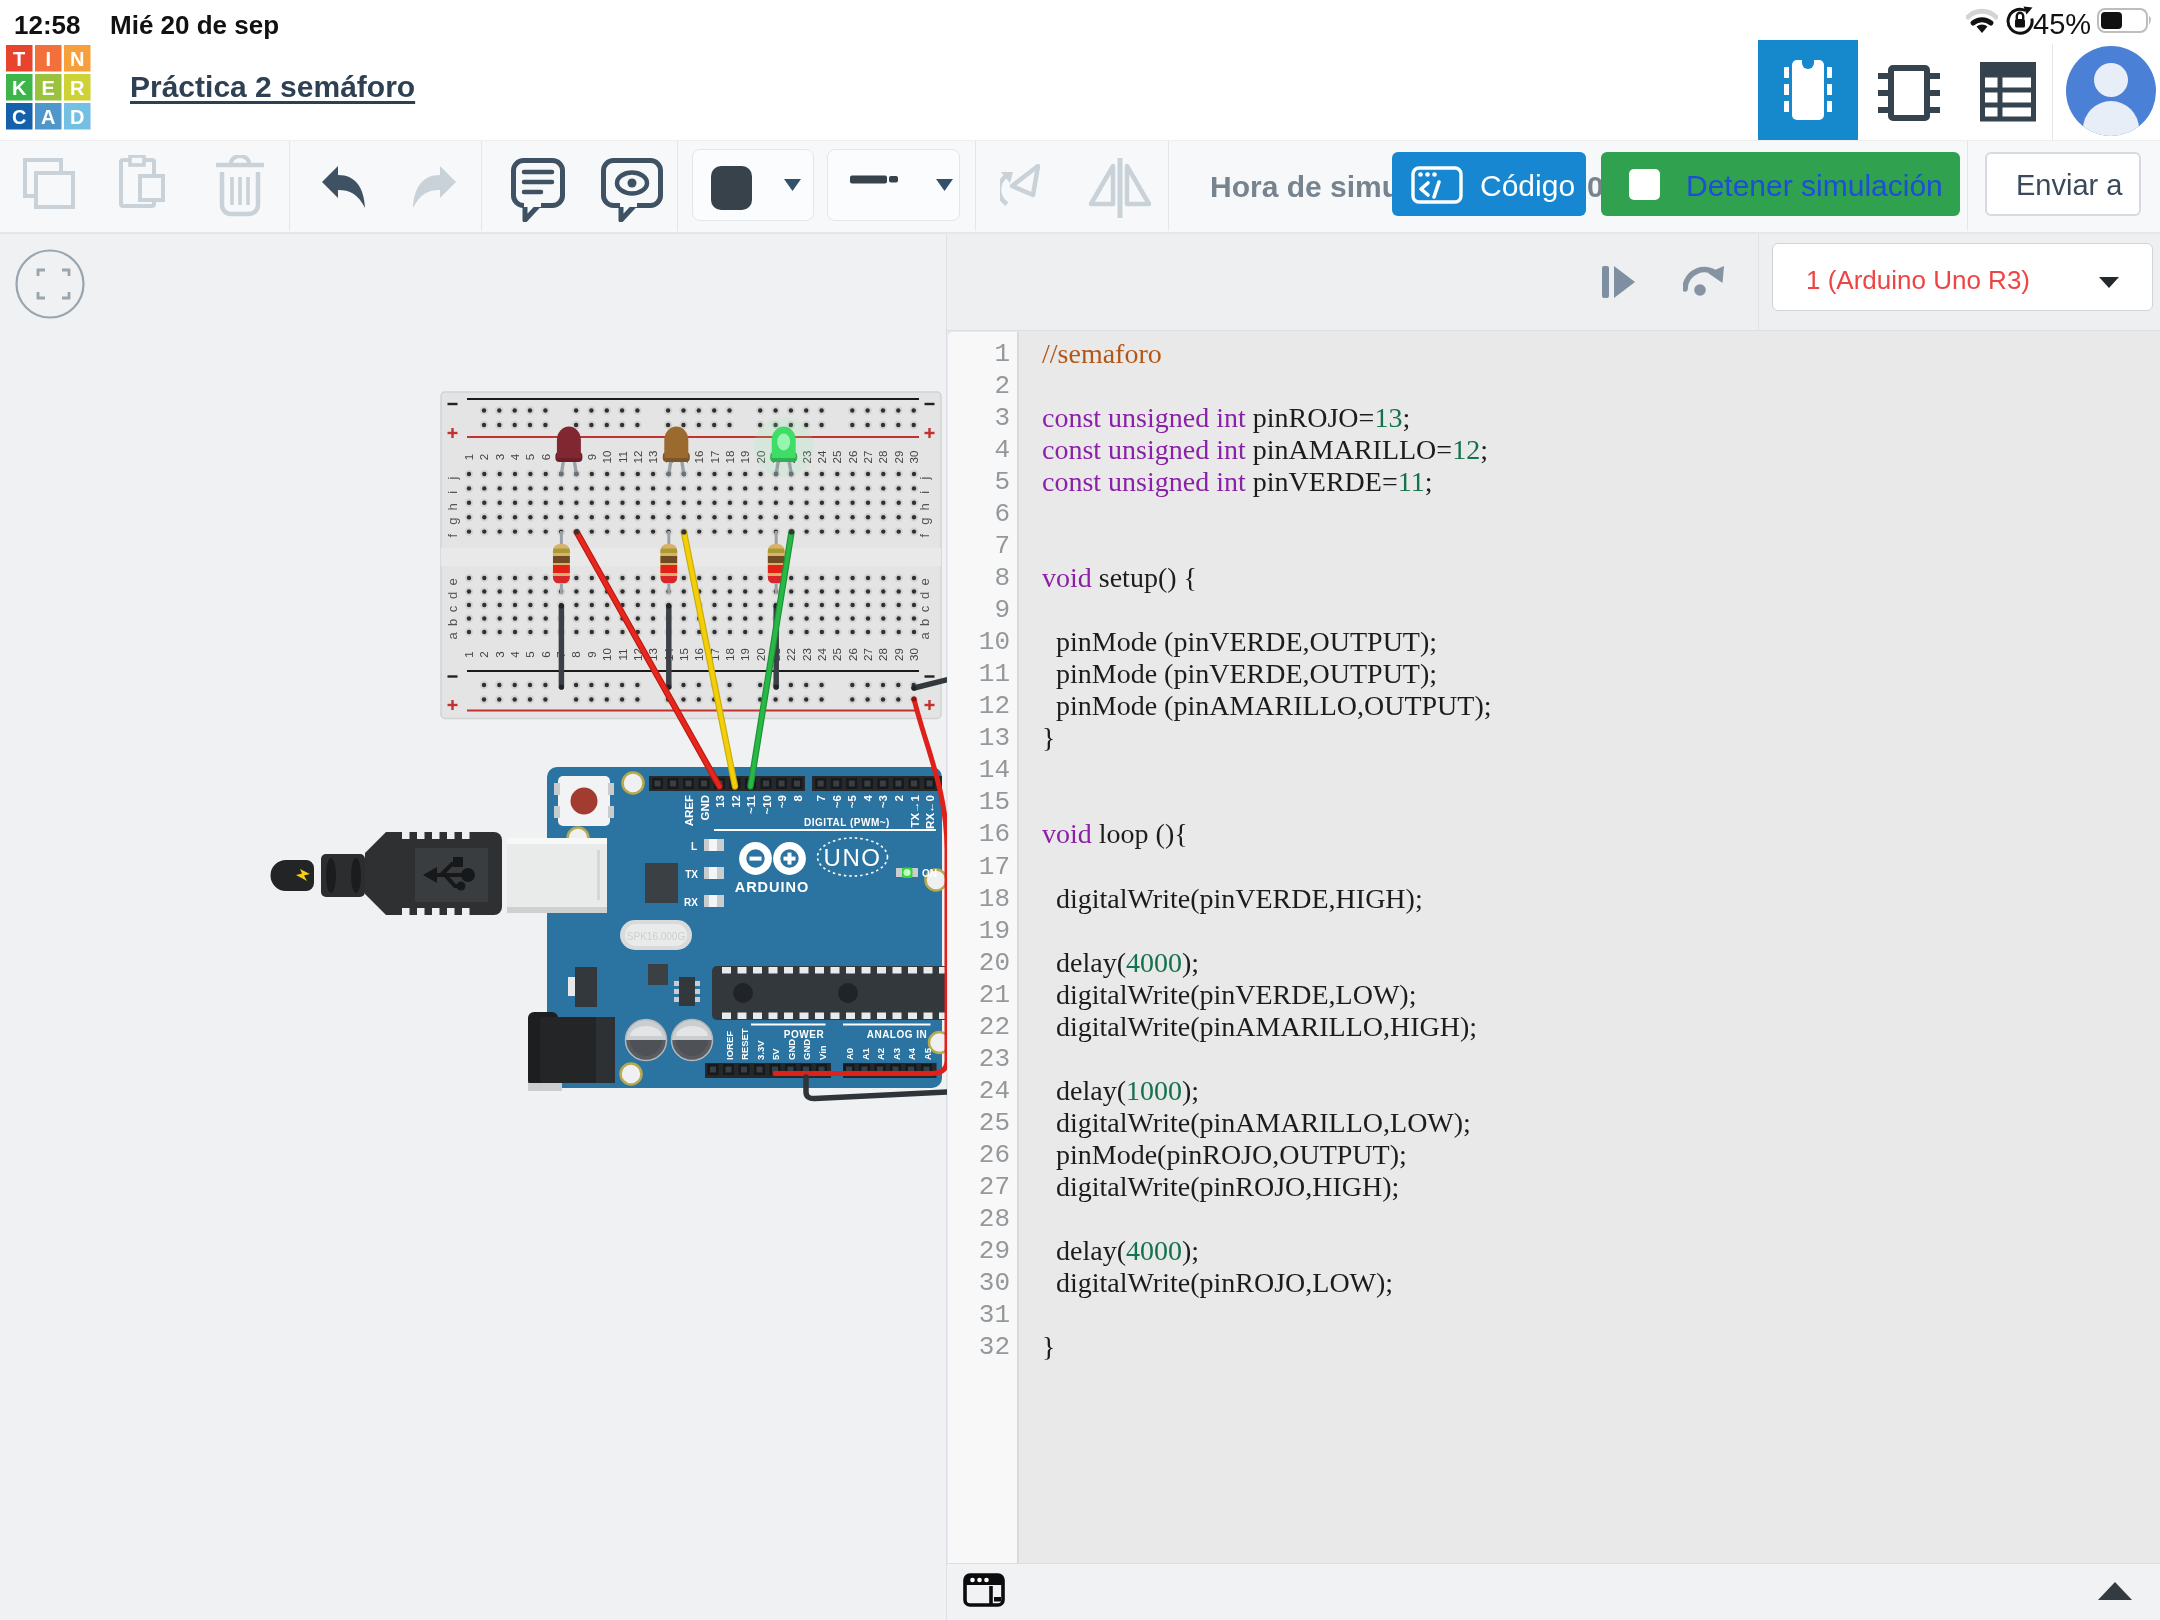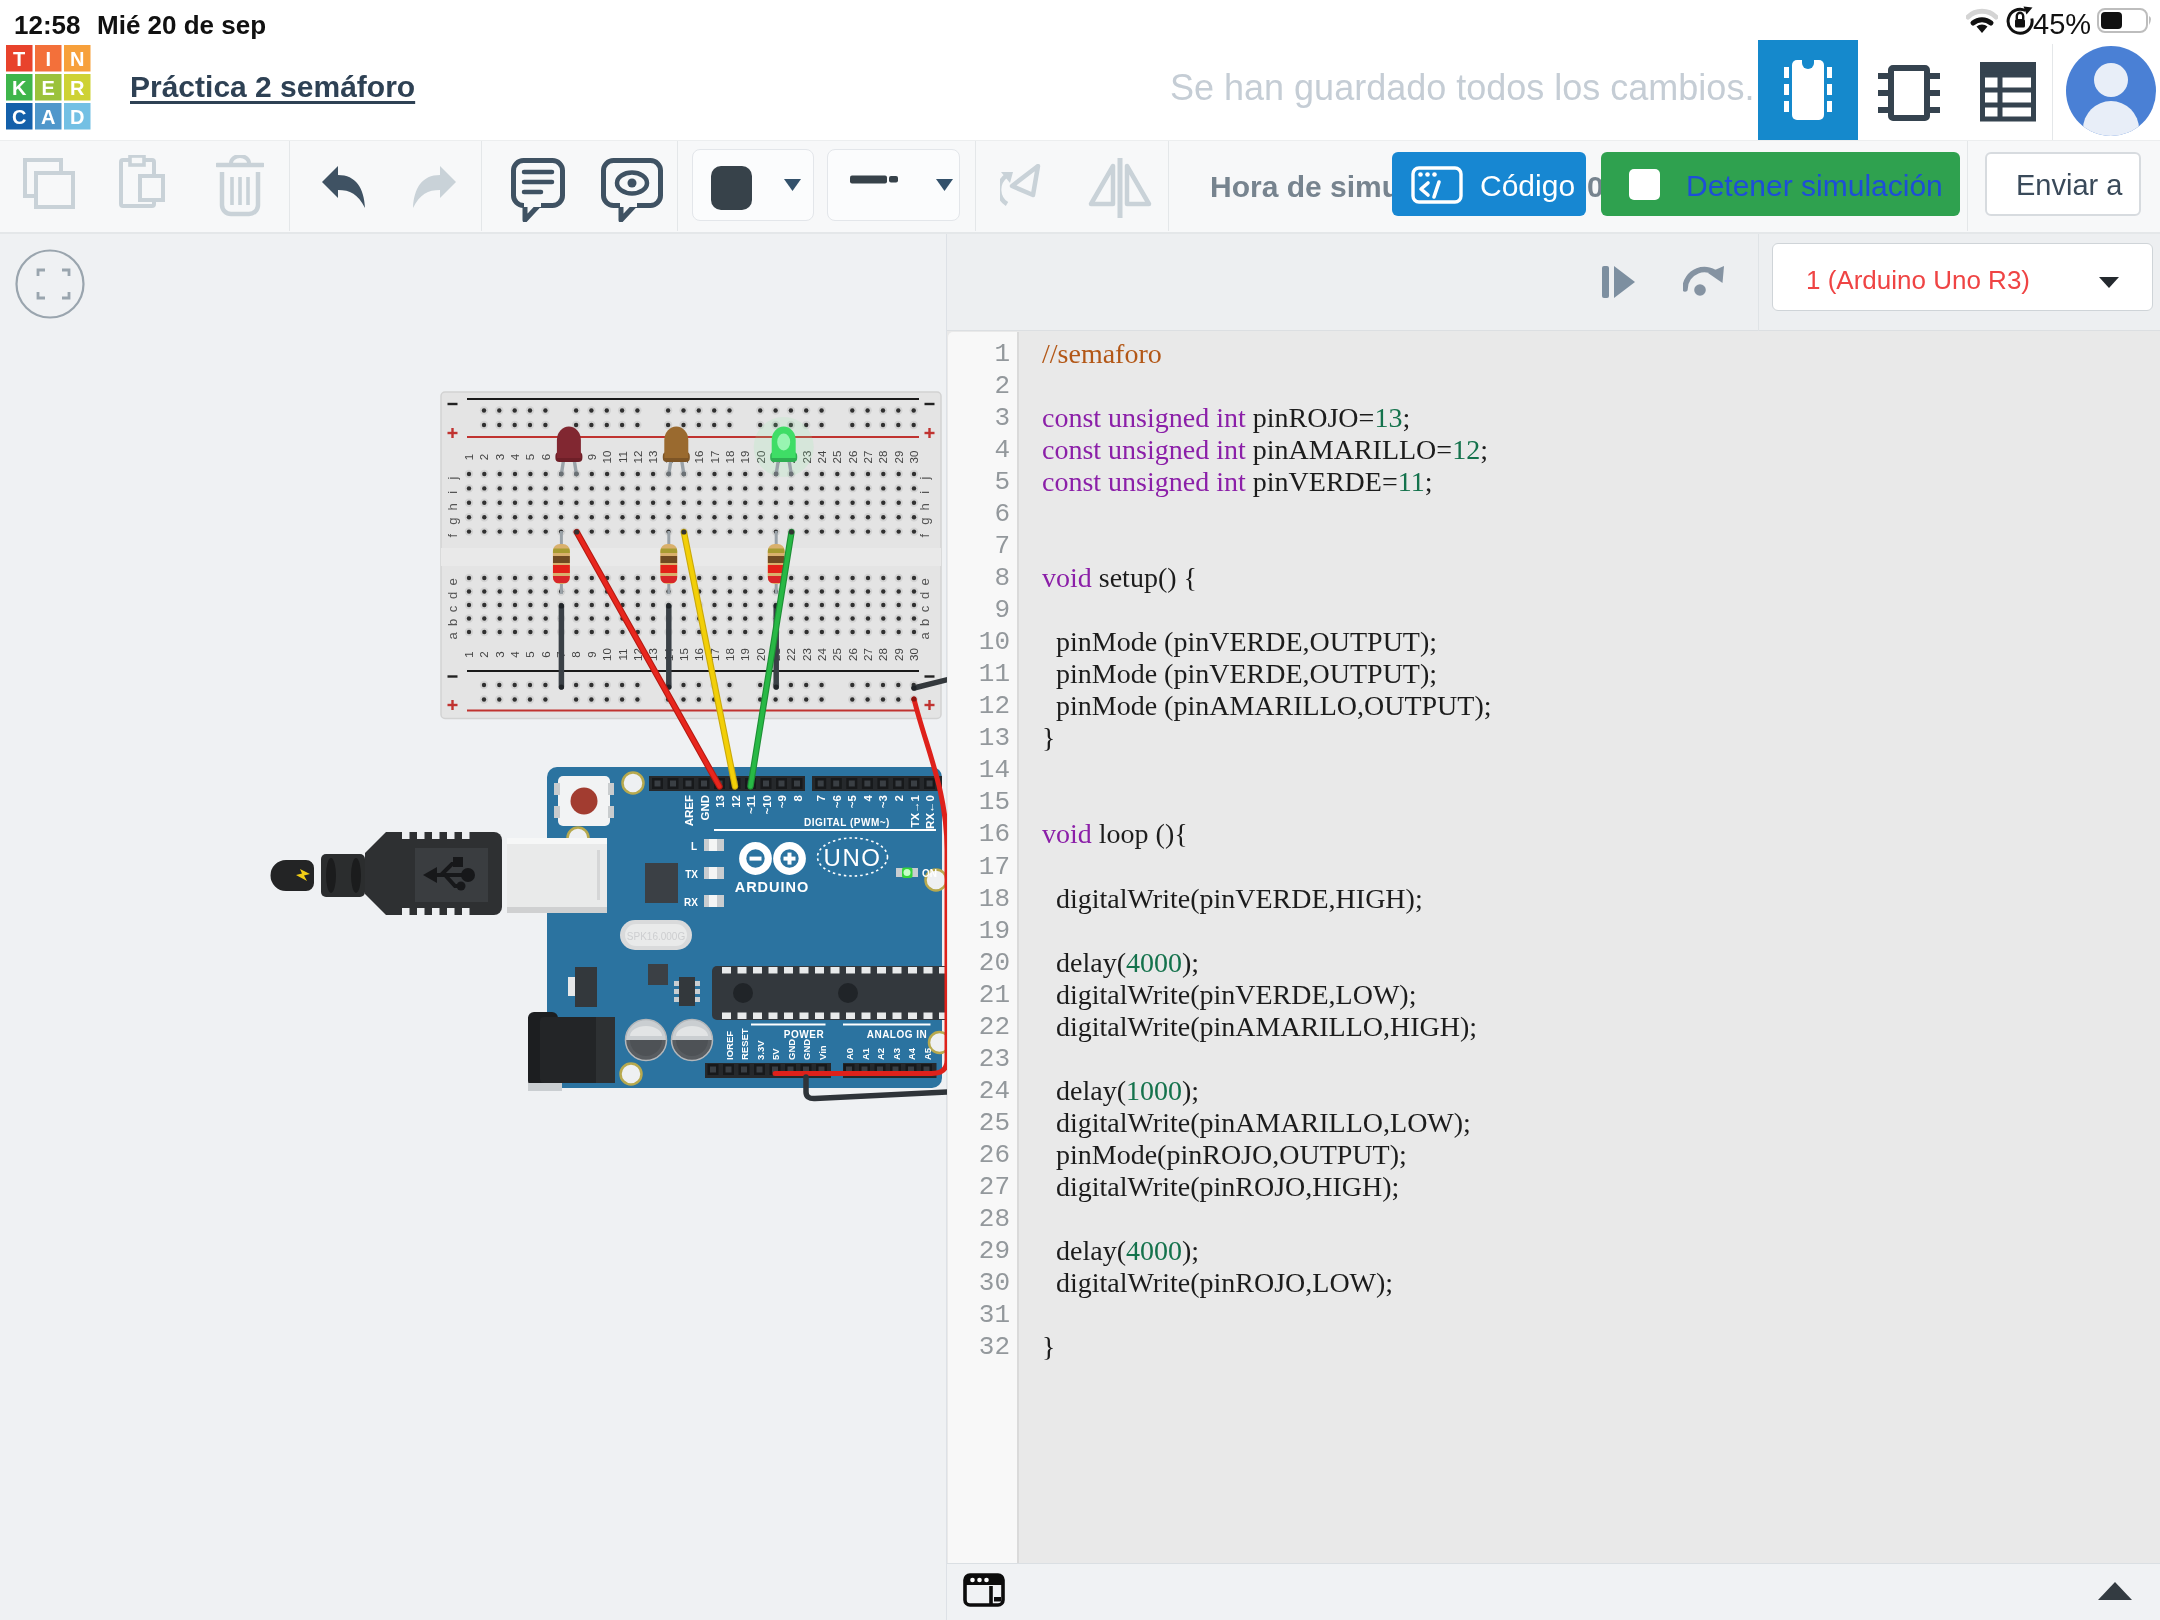--- a/index.html
+++ b/index.html
@@ -14,21 +14,21 @@
 #phead{position:absolute;left:947px;top:234px;width:1213px;height:97px;background:#edeff1;border-bottom:1px solid #dcdfe2}
 .sep{position:absolute;top:141px;width:1px;height:90px;background:#e4e7e9}
 .num{position:absolute;font-family:"Liberation Mono",monospace;font-size:26px;color:#93989c;
   text-align:right;width:70px;line-height:32.06px;white-space:pre}
 .code{position:absolute;font-family:Liberation Serif, serif;font-size:28px;color:#1c1c1c;
   line-height:32.06px;white-space:pre}
 .k{color:#8b1fa8}.n{color:#14724c}.c{color:#b35716}
 </style></head><body>
 <div id="status">
 <div class="abs" style="left:14px;top:10px;font-size:26px;font-weight:bold;color:#111">12:58</div>
-<div class="abs" style="left:97px;top:10px;font-size:26px;font-weight:bold;color:#111">Mié 20 de sep</div>
+<div class="abs" style="left:110px;top:10px;font-size:26px;font-weight:bold;color:#111">Mié 20 de sep</div>
 <svg class="abs" style="left:1966px;top:8px" width="32" height="26" viewBox="0 0 32 26">
  <path d="M2 9 A20 20 0 0 1 30 9" fill="none" stroke="#d4d4d4" stroke-width="5" stroke-linecap="round"></path>
  <path d="M7 15 A14 14 0 0 1 25 15" fill="none" stroke="#111" stroke-width="5" stroke-linecap="round"></path>
  <path d="M16 25 L10.5 18.5 A8.5 8.5 0 0 1 21.5 18.5 Z" fill="#111"></path>
 </svg>
 <svg class="abs" style="left:2005px;top:6px" width="30" height="30" viewBox="0 0 30 30">
  <path d="M20.5 4.5 A12 12 0 1 0 26.8 12.5" fill="none" stroke="#111" stroke-width="3"></path>
  <path d="M18.5 0.5 L27.5 1.5 L21.5 8.5 Z" fill="#111"></path>
  <rect x="10" y="13" width="10" height="8.5" rx="1.5" fill="#111"></rect>
  <path d="M11.8 13 v-3 a3.2 3.2 0 0 1 6.4 0 v3" fill="none" stroke="#111" stroke-width="2.4"></path>
@@ -56,21 +56,20 @@
       <text x="71.2" y="49.5" font-size="20" font-weight="bold" fill="#fff" text-anchor="middle">R</text>
       <rect x="0" y="58" width="26.5" height="26.5" fill="#1460aa"></rect>
       <text x="13.2" y="78.5" font-size="20" font-weight="bold" fill="#fff" text-anchor="middle">C</text>
       <rect x="29" y="58" width="26.5" height="26.5" fill="#4f97cb"></rect>
       <text x="42.2" y="78.5" font-size="20" font-weight="bold" fill="#fff" text-anchor="middle">A</text>
       <rect x="58" y="58" width="26.5" height="26.5" fill="#73c0e4"></rect>
       <text x="71.2" y="78.5" font-size="20" font-weight="bold" fill="#fff" text-anchor="middle">D</text>
     </svg>
 <div class="abs" style="left:130px;top:24px;font-size:30px;font-weight:bold;color:#2e4154;
  text-decoration:underline;text-underline-offset:4px;text-decoration-thickness:2.5px">Práctica 2 semáforo</div>
-<div class="abs" style="left:1170px;top:21px;font-size:36px;font-weight:400;color:#c5cdd5">Se han guardado todos los cambios.</div>
 <div class="abs" style="left:1758px;top:-6px;width:100px;height:100px;background:#1589cc">
 <svg class="abs" style="left:26px;top:20px" width="48" height="60" viewBox="0 0 48 60">
  <rect x="8" y="0" width="32" height="60" rx="5" fill="#fff"></rect>
  <path d="M18 0 h12 v3 a6 6 0 0 1 -12 0 Z" fill="#1589cc"></path>
  <g fill="#fff">
           <rect x="0" y="7" width="5" height="11"></rect>
           <rect x="0" y="24" width="5" height="11"></rect>
           <rect x="0" y="41" width="5" height="11"></rect>
  <rect x="43" y="7" width="5" height="11"></rect>
           <rect x="43" y="24" width="5" height="11"></rect>

